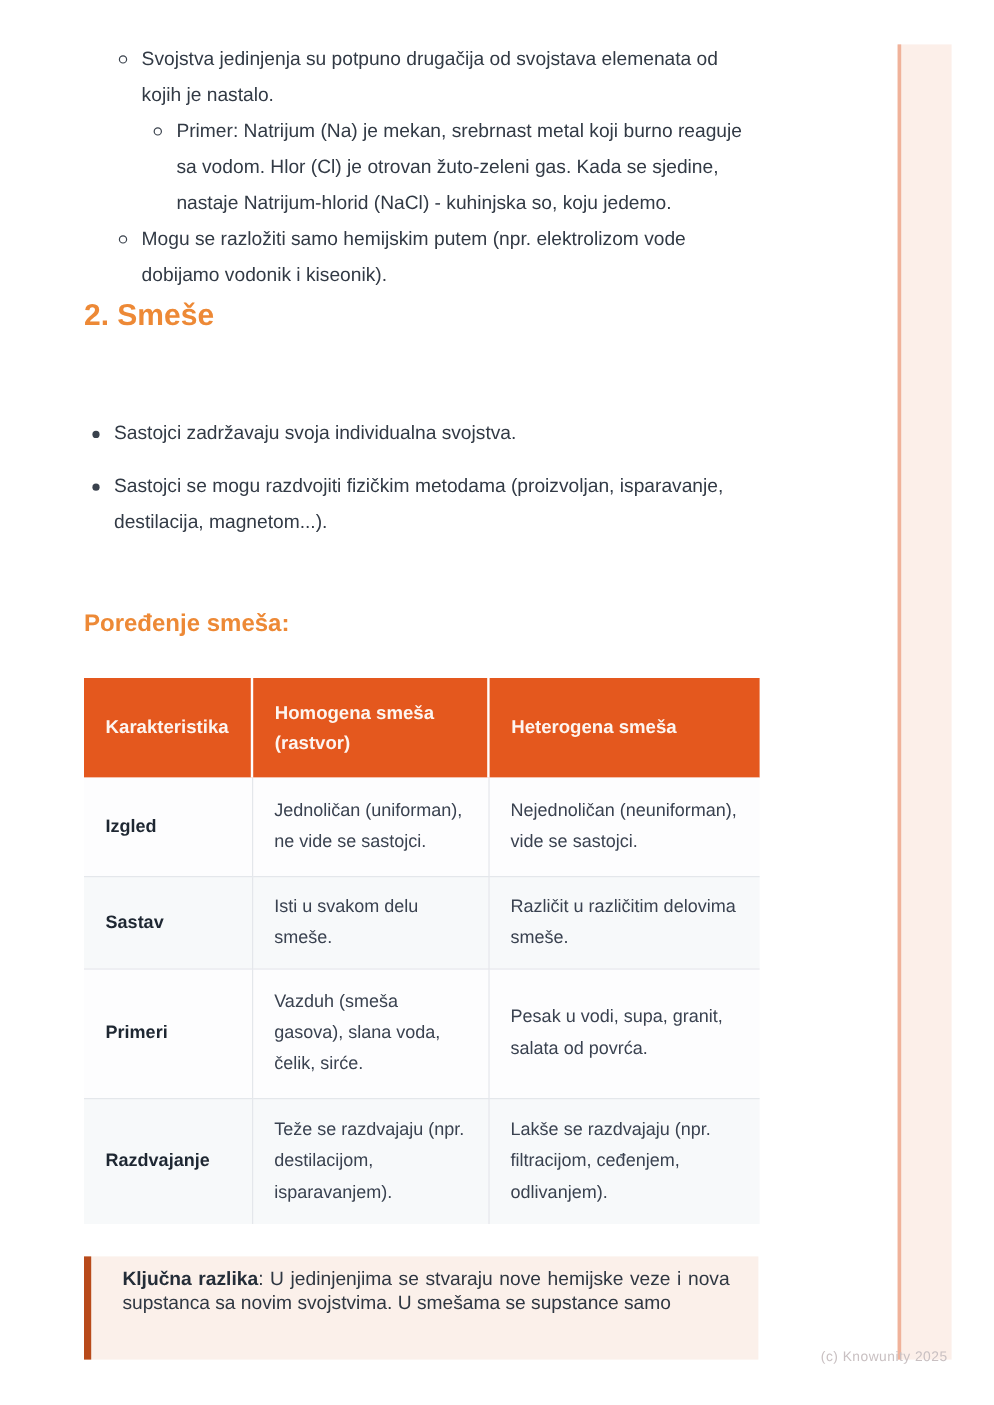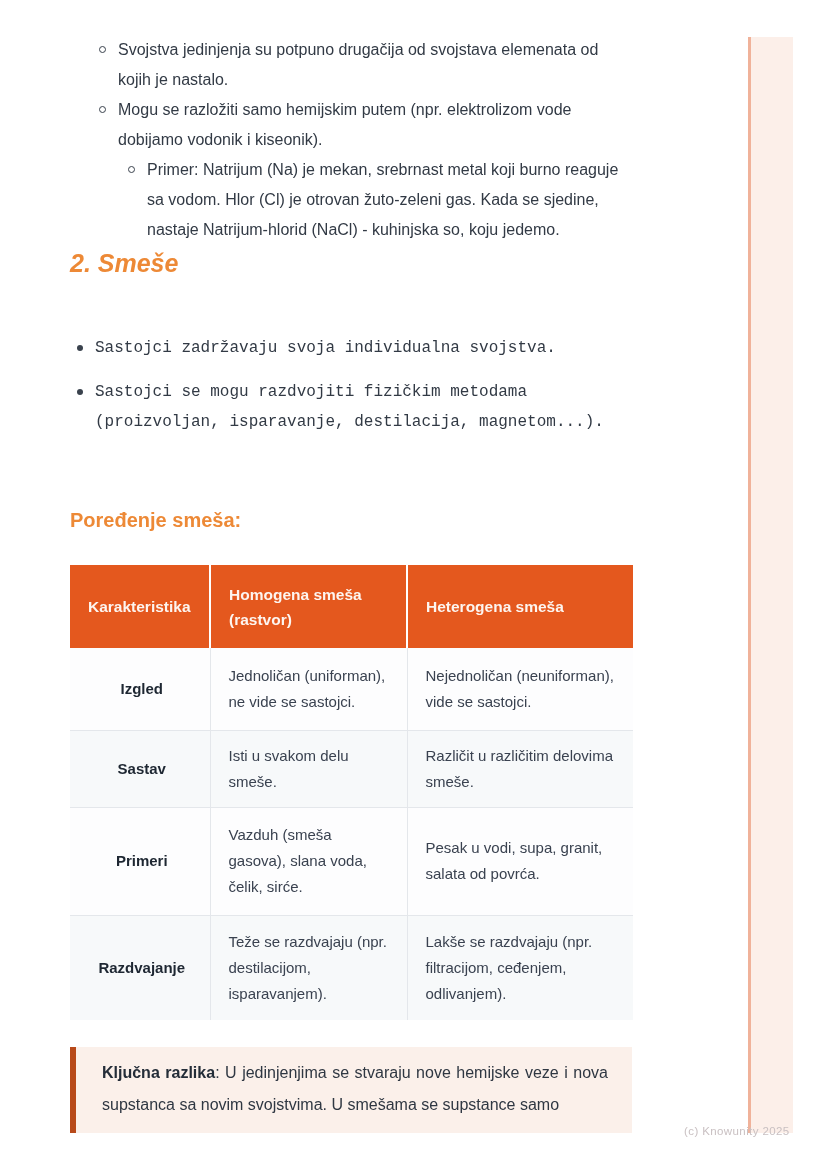--- a/index.html
+++ b/index.html
@@ -65,36 +65,34 @@
   .li-l2 > .ring { left: 58px; }
 
   
   .h2 {
     position: absolute;
     left: 70px;
     top: 249px;
     font-size: 25px;
     font-weight: 700;
     color: #ED8936;
-    font-style: italic;
   }
   .para {
     position: absolute;
     left: 70px;
     top: 300px;
     width: 580px;
     font-size: 16px;
     line-height: 30px;
   }
   .disc-list {
     position: absolute;
     left: 70px;
-    top: 333px;
+    top: 347px;
     width: 560px;
-    font-family: Liberation Mono, monospace;
   }
   .disc-item {
     position: relative;
     padding-left: 25px;
     font-size: 16px;
     line-height: 30px;
     margin-bottom: 14px;
   }
   .disc-item .dot {
     position: absolute;
@@ -150,63 +148,63 @@
   .cmp-table tbody tr:nth-child(even) { background: #F7F9FA; }
   .cmp-table tbody td.rowlabel {
     font-weight: 700;
     color: #1E2732;
   }
   .cmp-table tr.r1 td { height: 82px; }
   .cmp-table tr.r2 td { height: 77px; }
   .cmp-table tr.r3 td { height: 108px; }
   .cmp-table tr.r4 td { height: 105px; }
   .cmp-table tbody tr:first-child td { border-top: none; }
-  .cmp-table tbody td:first-child { border-left: none; text-align: center; }
+  .cmp-table tbody td:first-child { border-left: none; }
   .cmp-table tbody td:last-child { border-right: none; }
   .cmp-table tbody tr:last-child td { border-bottom: none; }
 
   
   .callout {
     position: absolute;
     left: 70px;
     top: 1047px;
     width: 562px;
     height: 86px;
     background: #FBF0EA;
     border-left: 6px solid #B84A1A;
     padding: 10px 24px 0 26px;
     overflow: hidden;
   }
   .callout p {
     font-size: 16px;
-    line-height: 32px;
+    line-height: 20px;
     text-align: justify;
     color: #2F3742;
   }
   .callout .b { font-weight: 700; color: #242D38; }
 </style>
 </head>
 <body>
 
 <div class="page">
 
   <div class="side-stripe"></div>
 
   <div class="intro-list">
     <div class="li li-l1">
       <span class="ring"></span>
       <span>Svojstva jedinjenja su potpuno drugačija od svojstava elemenata od kojih je nastalo.</span>
     </div>
+    <div class="li li-l2">
+      <span class="ring"></span>
+      <span>Primer: Natrijum (Na) je mekan, srebrnast metal koji burno reaguje sa vodom. Hlor (Cl) je otrovan žuto-zeleni gas. Kada se sjedine, nastaje Natrijum-hlorid (NaCl) - kuhinjska so, koju jedemo.</span>
+    </div>
     <div class="li li-l1">
       <span class="ring"></span>
       <span>Mogu se razložiti samo hemijskim putem (npr. elektrolizom vode dobijamo vodonik i kiseonik).</span>
-    </div>
-    <div class="li li-l2">
-      <span class="ring"></span>
-      <span>Primer: Natrijum (Na) je mekan, srebrnast metal koji burno reaguje sa vodom. Hlor (Cl) je otrovan žuto-zeleni gas. Kada se sjedine, nastaje Natrijum-hlorid (NaCl) - kuhinjska so, koju jedemo.</span>
     </div>
   </div>
 
   <h2 class="h2">2. Smeše</h2>
 
 
   <div class="disc-list">
     <div class="disc-item">
       <span class="dot"></span>
       <span>Sastojci zadržavaju svoja individualna svojstva.</span>

